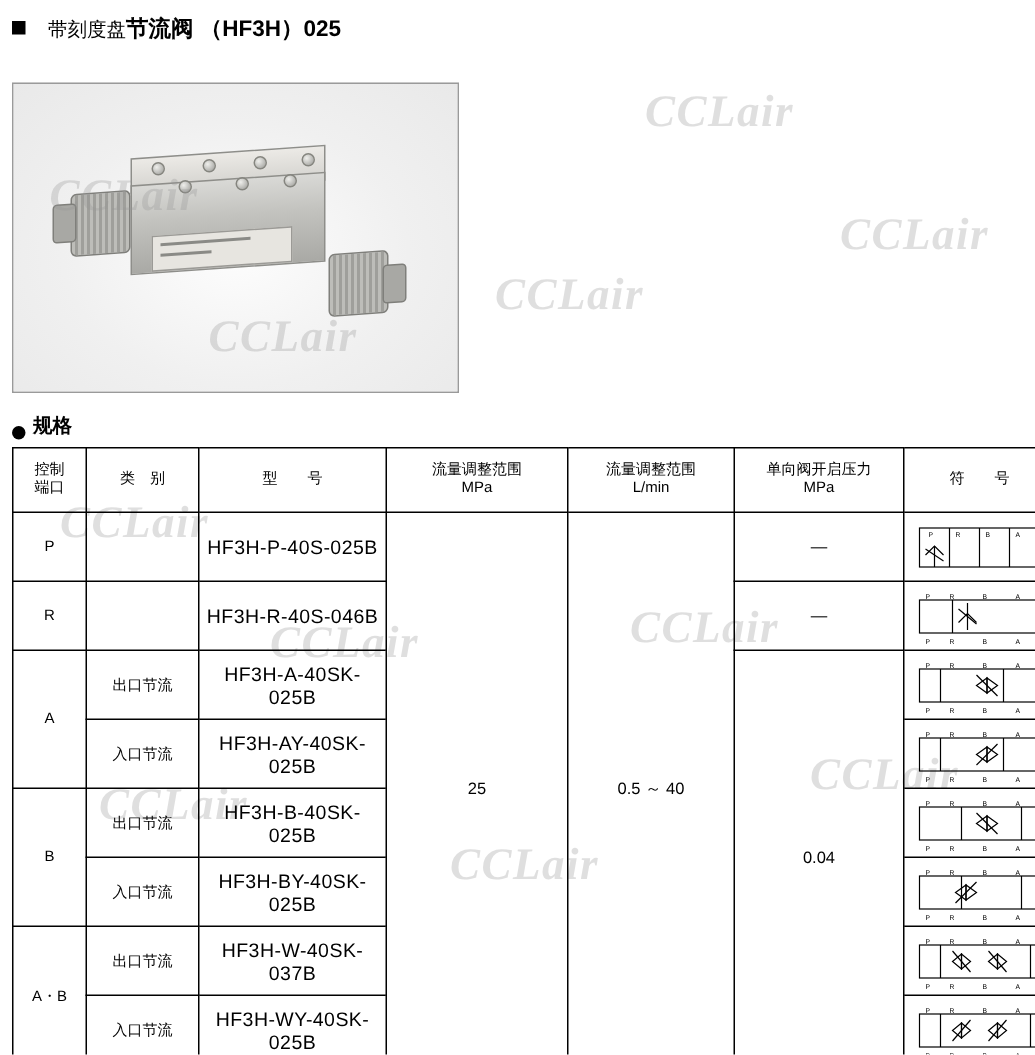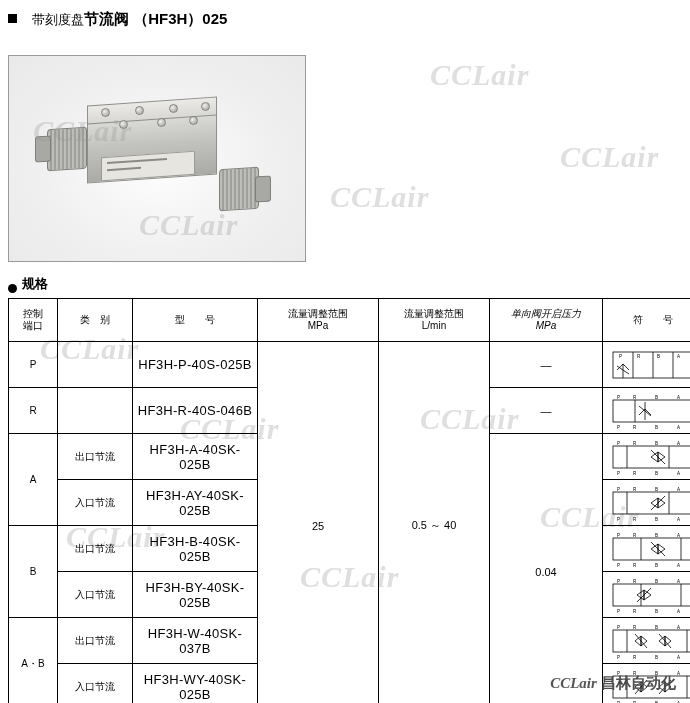--- a/index.html
+++ b/index.html
@@ -195,21 +195,21 @@
   table.spec thead th {
     height: 38px;
     font-weight: normal;
     line-height: 1.25;
   }
   .c-port   { width: 46px; }
   .c-class  { width: 72px; }
   .c-model  { width: 122px; }
   .c-press  { width: 118px; }
   .c-flow   { width: 108px; }
-  .c-crack  { width: 110px; font-style: italic; }
+  .c-crack  { width: 110px; }
   .c-sym    { width: 98px; }
   .rowh { height: 46px; }
   .model-cell {
     text-align: left;
     padding-left: 8px;
     font-size: 13px;
     letter-spacing: 0.3px;
   }
   .sym-cell { padding: 1px; }
   .big-val { font-size: 11px; }
@@ -517,18 +517,14 @@
             <line x1="28" y1="26" x2="40" y2="12" stroke="#000" stroke-width="0.8"></line>
             <path d="M52 19 l6 -5 v10 z" fill="none" stroke="#000" stroke-width="0.8"></path>
             <path d="M64 19 l-6 -5 v10 z" fill="none" stroke="#000" stroke-width="0.8"></path>
             <line x1="52" y1="26" x2="64" y2="12" stroke="#000" stroke-width="0.8"></line>
           </svg>
         </td>
       </tr>
     </tbody>
   </table>
 
-  <div class="wm-footer">
-    <span class="cc">CCLair</span>
-    <span>昌林自动化</span>
-  </div>
 
 </div>
 
 </body></html>

